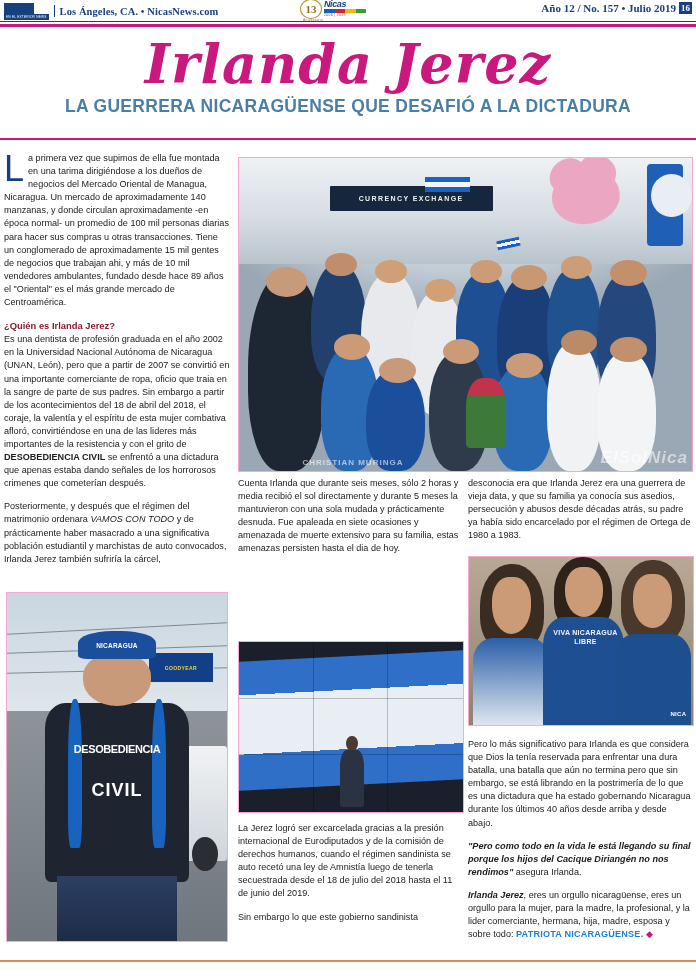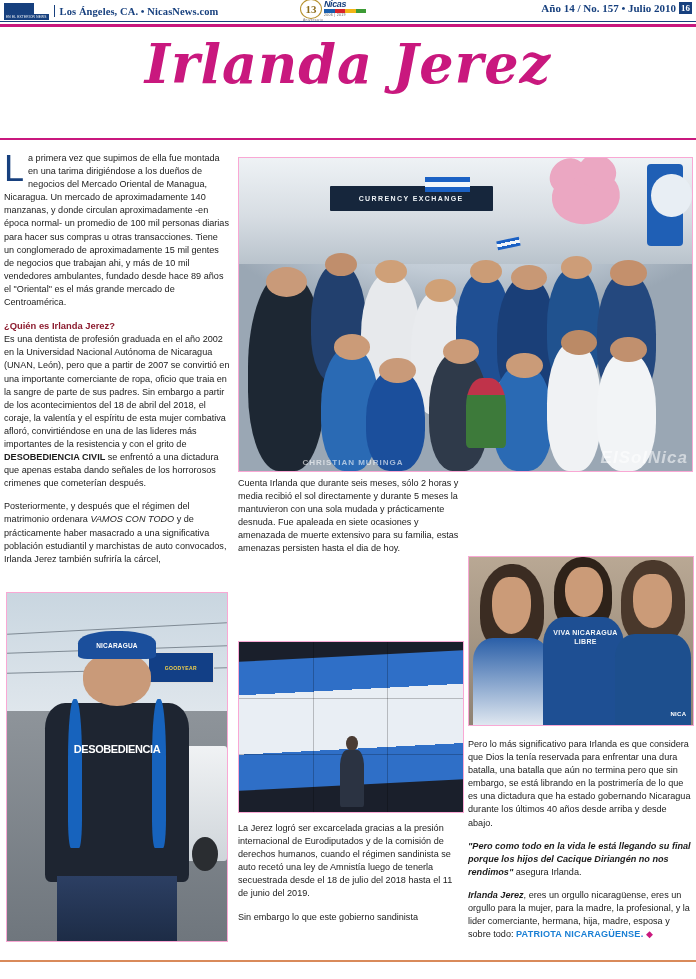--- a/index.html
+++ b/index.html
@@ -302,49 +302,53 @@
             <i style="background:#d8232a"></i>
           <i style="background:#f3b517"></i>
             <i style="background:#3d9b35"></i>
         </div>
         <div class="mh-anniv-years">2006 | 2019</div>
       </div>
     </div>
     <div class="mh-anniv-cap" style="position:absolute; left:303px; top:18px;">Aniversario</div>
 
     <div class="mh-issue">
-      <span>Año 14 / No. 157  •  Julio 2010</span>
+      <span>Año 12 / No. 157  •  Julio 2019</span>
       <span class="mh-pagenum">16</span>
     </div>
   </div>
   <div class="mh-rule-blue"></div>
   <div class="mh-rule-pink"></div>
 
   <div class="headline-wrap">
     <div class="headline">Irlanda Jerez</div>
+    <div class="subhead">LA GUERRERA NICARAGÜENSE QUE DESAFIÓ A LA DICTADURA</div>
   </div>
   <div class="head-rule"></div>
 
   <div class="col colL">
     <p>
       <span class="dropcap">L</span><span>a primera vez que supimos de ella fue montada en una tarima dirigiéndose a los dueños de negocios del Mercado Oriental de Managua, Nicaragua. Un mercado de aproximadamente 140 manzanas, y donde circulan aproximadamente -en época normal- un promedio de 100 mil personas diarias para hacer sus compras u otras transacciones. Tiene un conglomerado de aproximadamente 15 mil gentes de negocios que trabajan ahi, y más de 10 mil vendedores ambulantes, fundado desde hace  89 años el "Oriental" es el más grande mercado de Centroamérica.</span>
     </p>
     <div class="sec-head">¿Quién es Irlanda Jerez?</div>
     <p><span>Es una dentista de profesión graduada en el año 2002 en la Universidad Nacional Autónoma de Nicaragua (UNAN, León), pero que a partir de 2007 se convirtió en una importante comerciante de ropa, oficio que traia en la sangre de parte de sus padres. Sin embargo a partir de los acontecimientos del 18 de abril del 2018, el coraje, la valentía y el espíritu de esta mujer combativa afloró, convirtiéndose en una de las lideres más importantes de la resistencia y con el grito de </span><b class="inline">DESOBEDIENCIA CIVIL</b><span> se enfrentó a una dictadura que apenas estaba dando señales de los horrorosos crimenes que cometerían después.</span></p>
     <p><span>Posteriormente, y después que el régimen del matrimonio ordenara </span><i class="inline">VAMOS CON TODO</i><span> y de prácticamente haber masacrado a una significativa población estudiantil y marchistas de auto convocados, Irlanda Jerez también sufriría la cárcel,</span></p>
   </div>
 
   <div class="col colM" style="top:477px;">
     <p>Cuenta Irlanda que durante seis meses, sólo 2 horas y media recibió el sol directamente y durante 5 meses la mantuvieron con una sola mudada y prácticamente desnuda. Fue apaleada en siete ocasiones y amenazada de muerte extensivo para su familia, estas amenazas persisten hasta el dia de hoy.</p>
   </div>
   <div class="col colM" style="top:822px;">
     <p>La Jerez logró ser excarcelada gracias a la presión internacional de Eurodiputados y de la comisión de derechos humanos, cuando el régimen sandinista se auto recetó una ley de Amnistía luego de tenerla secuestrada desde el 18 de julio del 2018 hasta el 11 de junio del 2019.</p>
     <p>Sin embargo lo que este gobierno sandinista</p>
   </div>
 
+  <div class="col colR" style="top:477px;">
+    <p>desconocia era que Irlanda Jerez era una guerrera de vieja data, y que su familia ya conocía sus asedios, persecución y abusos desde décadas atrás, su padre ya había sido encarcelado por el régimen de Ortega de 1980 a 1983.</p>
+  </div>
   <div class="col colR" style="top:738px;">
     <p>Pero lo más significativo para Irlanda es que considera que Dios la tenía reservada para enfrentar una dura batalla, una batalla que aún no termina pero que sin embargo, se está librando en la postrimería de lo que es una dictadura que ha estado gobernando Nicaragua durante los últimos 40 años desde arriba y desde abajo.</p>
     <p><span class="pullquote">"Pero como todo en la vida le está llegando su final porque los hijos del Cacique Diriangén no nos rendimos"</span><span> asegura Irlanda.</span></p>
     <p><span class="closing-name">Irlanda Jerez</span><span>, eres un orgullo nicaragüense, eres un orgullo para la mujer, para la madre, la profesional, y la lider comerciante, hermana, hija, madre, esposa y sobre todo: </span><span class="patriota">PATRIOTA NICARAGÜENSE.</span> <span class="diamond">◆</span></p>
   </div>
 
   <div class="photo photo-hero">
     <div class="hero-bg"></div>
     <div class="hero-ceiling"></div>
     <div class="hero-sign">
@@ -421,20 +425,21 @@
     <div class="d-wheel" style="right:4%; top:70%; width:12%; height:10%;"></div>
     <div class="d-wheel" style="right:30%; top:71%; width:10%; height:8%;"></div>
 
     <div class="d-person">
       <div class="d-shirt"></div>
       <div class="d-scarf">
         <i style="left:0;"></i>
           <i style="right:0;"></i>
       </div>
       <div class="d-shirt-t1">DESOBEDIENCIA</div>
+      <div class="d-shirt-t2">CIVIL</div>
       <div class="d-face"></div>
       <div class="d-headband">
         <span>NICARAGUA</span>
       </div>
       <div class="d-jeans"></div>
     </div>
   </div>
 
   <div class="photo photo-flagwall">
     <div class="fw-bg"></div>

